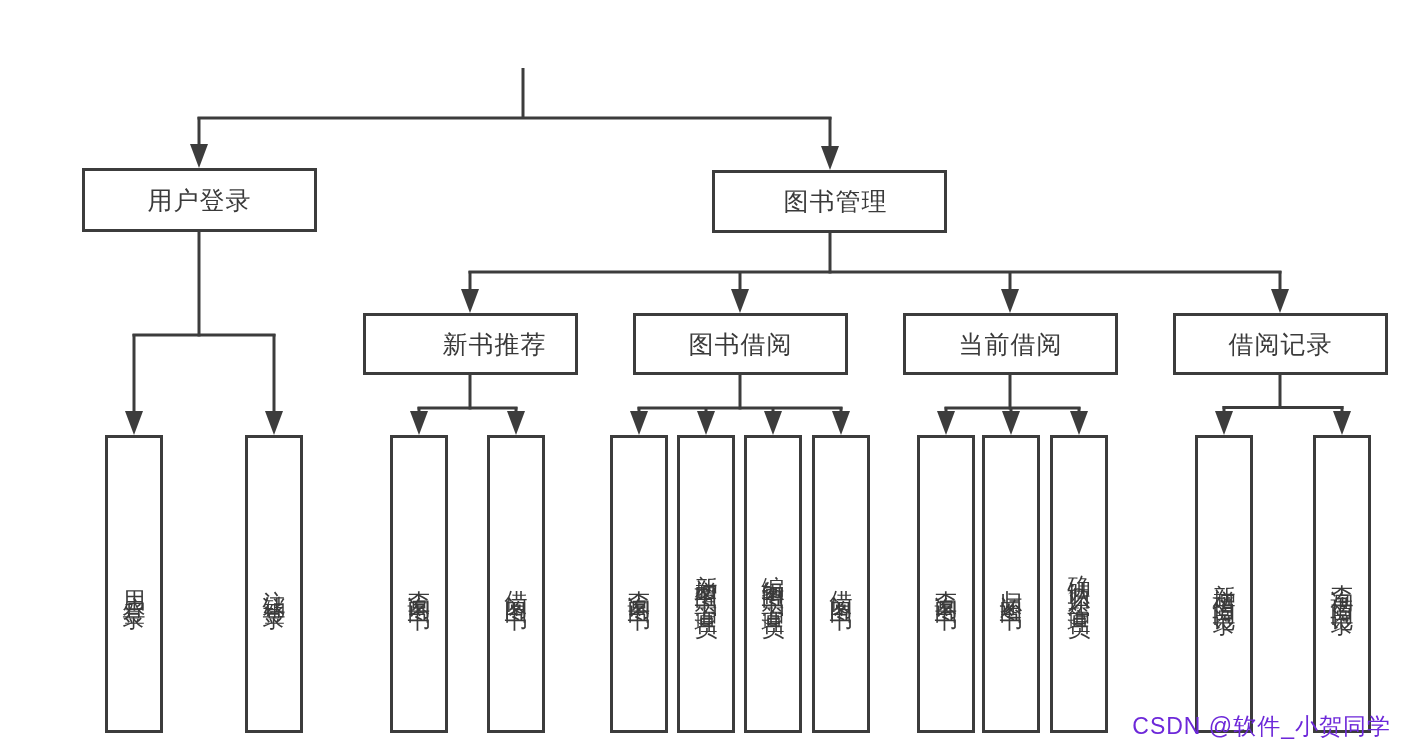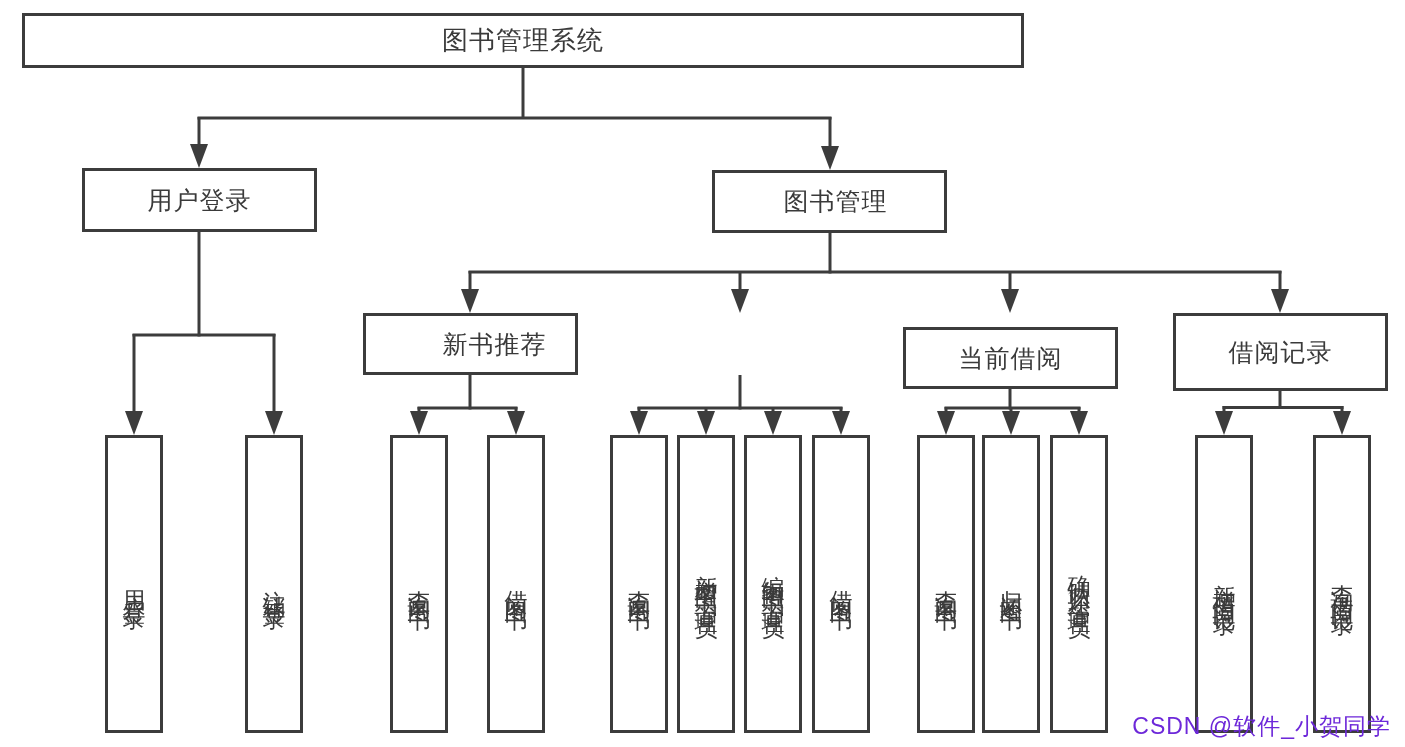--- a/index.html
+++ b/index.html
@@ -121,38 +121,38 @@
       <polygon points="764,411 782,411 773,435"></polygon>
       <polygon points="832,411 850,411 841,435"></polygon>
       <polygon points="937,411 955,411 946,435"></polygon>
       <polygon points="1002,411 1020,411 1011,435"></polygon>
       <polygon points="1070,411 1088,411 1079,435"></polygon>
       <polygon points="1215,411 1233,411 1224,435"></polygon>
       <polygon points="1333,411 1351,411 1342,435"></polygon>
     </g>
   </svg>
 
-  <div class="hbox root-box" style="left:22px; top:13px; width:1002px; height:55px;">
-    <span>图书管理系统</span>
-  </div>
 
   <div class="hbox" style="left:82px; top:168px; width:235px; height:64px;">
     <span>用户登录</span>
   </div>
   <div class="hbox" style="left:712px; top:170px; width:235px; height:63px;padding-left:12px;">
     <span>图书管理</span>
   </div>
 
   <div class="hbox" style="left:363px; top:313px; width:215px; height:62px;padding-left:48px;">
     <span>新书推荐</span>
   </div>
-  <div class="hbox" style="left:903px; top:313px; width:215px; height:62px;margin-top:14px;">
+  <div class="hbox" style="left:633px; top:313px; width:215px; height:62px;">
+    <span>图书借阅</span>
+  </div>
+  <div class="hbox" style="left:903px; top:313px; width:215px; height:62px;">
     <span>当前借阅</span>
   </div>
-  <div class="hbox" style="left:1173px; top:313px; width:215px; height:78px;">
+  <div class="hbox" style="left:1173px; top:313px; width:215px; height:62px;">
     <span>借阅记录</span>
   </div>
 
   <div class="vbox" style="left:105px;">
       <span>用户登录</span>
     </div>
   <div class="vbox" style="left:245px;">
       <span>注销登录</span>
     </div>
   <div class="vbox" style="left:390px;">

